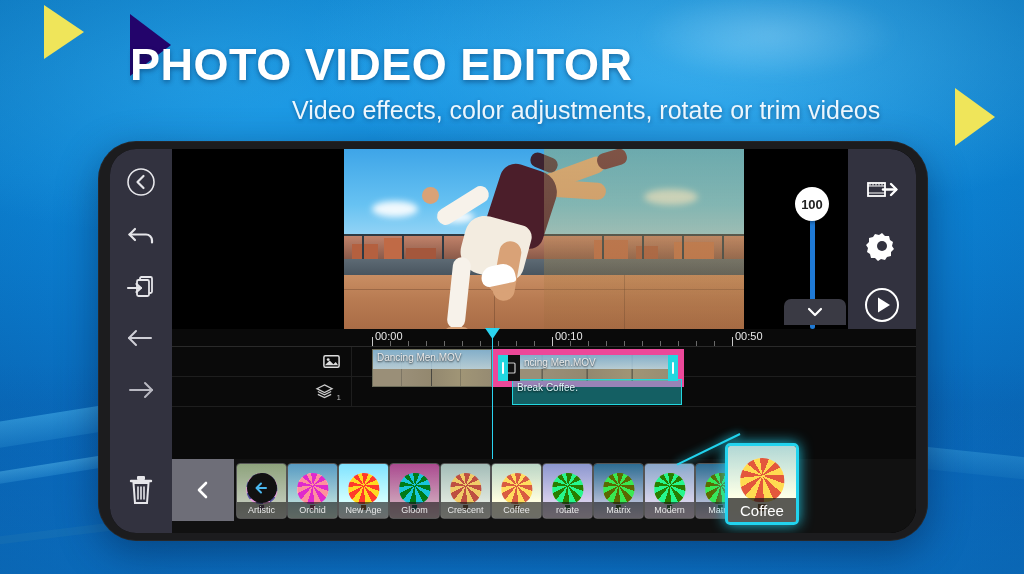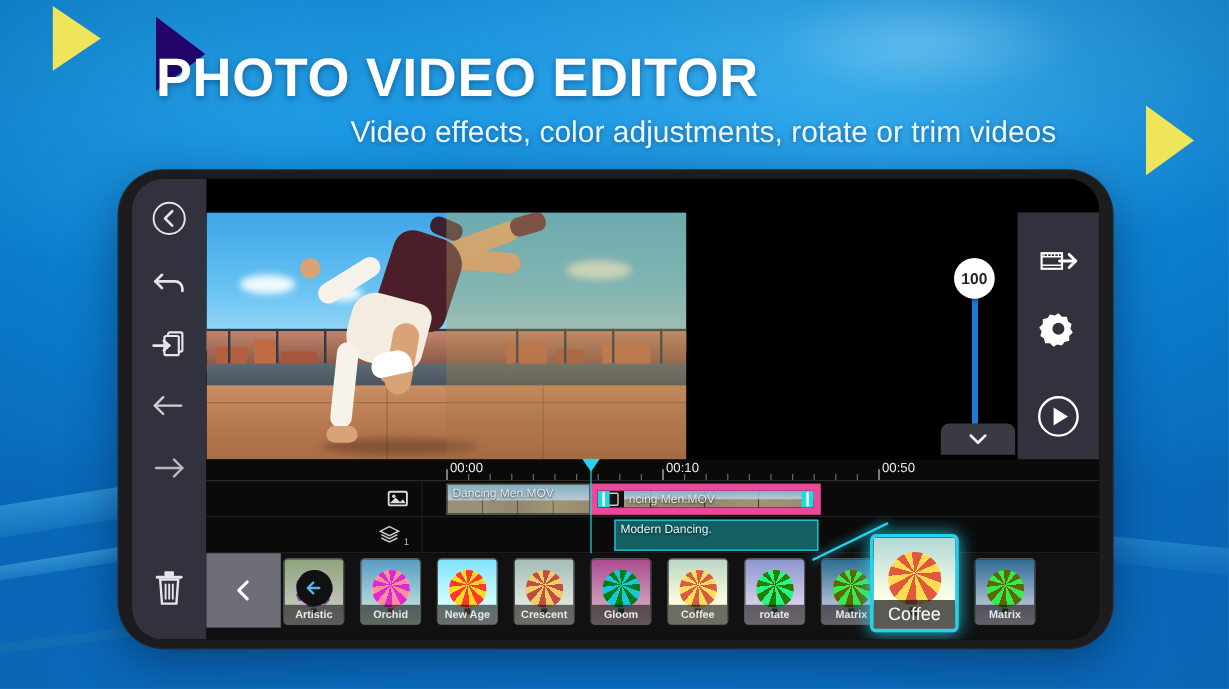--- a/index.html
+++ b/index.html
@@ -103,22 +103,22 @@
     padding-top:16px; gap:18px;
   }
   .rail-ic { width:34px; height:34px; display:block; }
   .rail-ic svg { width:100%; height:100%; display:block; }
   #rail-trash { margin-top:auto; margin-bottom:26px; width:30px; height:34px; }
 
   
   #center-col { flex:1; display:flex; flex-direction:column; min-width:0; }
 
   #stage {
-    position:relative; height:212px; background:#000;
-    display:flex; align-items:stretch; justify-content:flex-start;margin-top:28px;
+    position:relative; height:180px; background:#000;
+    display:flex; align-items:stretch; justify-content:center;
   }
   
   #preview {
     position:relative; width:400px; height:100%; overflow:hidden;
   }
   .pv-layer { position:absolute; inset:0; }
   .pv-sky {
     position:absolute; left:0; right:0; top:0; height:56%;
     background:linear-gradient(180deg,#3ea5e8 0%, #67c2f2 55%, #a8dcf7 100%);
   }
@@ -239,21 +239,21 @@
   .track { position:relative; height:30px; border-bottom:1px solid #1e1e1e; display:flex; }
   .track-head {
     width:180px; flex:0 0 180px; border-right:1px solid #1e1e1e;
     display:flex; align-items:center; justify-content:flex-end; padding-right:10px; gap:3px;
   }
   .track-head svg { width:19px; height:19px; }
   .layer-num { font-size:8px; color:#bbb; align-self:flex-end; margin-bottom:4px; }
   .track-body { position:relative; flex:1; }
 
   .clip {
-    position:absolute; top:2px; height:26px; overflow:hidden;
+    position:absolute; top:2px; height:38px; overflow:hidden;
     border:1px solid #6d6d5a;
   }
   .clip-strip {
     position:absolute; inset:0;
     background:
       linear-gradient(90deg,
         #9a8f78 0%, #9a8f78 24%, #3c3c38 24.5%, #9a8f78 25%,
         #93886f 49%, #3c3c38 49.5%, #93886f 50%,
         #a09576 74%, #3c3c38 74.5%, #a09576 75%, #968b72 100%);
   }
@@ -294,21 +294,21 @@
 
   
   #filters {
     height:74px; background:#111; position:relative; display:flex; align-items:flex-start;
   }
   #back-btn {
     width:62px; flex:0 0 62px; height:62px; background:#6e6e78;
     display:flex; align-items:center; justify-content:center;
   }
   #back-btn svg { width:24px; height:24px; }
-  #filter-list { flex:1; display:flex; gap:13px; padding:4px 0 0 2px; overflow:hidden; position:relative;font-weight:bold; }
+  #filter-list { flex:1; display:flex; gap:0; padding:4px 0 0 2px; overflow:hidden; position:relative; }
   .fitem {
     position:relative; width:51px; height:56px; flex:0 0 51px;
     border-radius:4px; overflow:hidden; border:1px solid #555;
   }
   .fthumb { position:absolute; inset:0; }
   .fsky { position:absolute; inset:0; }
   .fballoon {
     position:absolute; left:50%; top:16%; transform:translateX(-50%);
     width:64%; height:58%; border-radius:50% 50% 45% 45%;
     background:
@@ -575,21 +575,21 @@
           <div class="track-head">
             <svg viewBox="0 0 20 20">
                 <path d="M10 3 L18 7 L10 11 L2 7 Z" fill="none" stroke="#ccc" stroke-width="1.3"></path>
                 <path d="M3 10 L10 13.5 L17 10" fill="none" stroke="#ccc" stroke-width="1.3"></path>
                 <path d="M3 13 L10 16.5 L17 13" fill="none" stroke="#ccc" stroke-width="1.3"></path>
               </svg>
             <span class="layer-num">1</span>
           </div>
           <div class="track-body">
             <div class="layer-clip" style="left:160px;width:170px;">
-              <div class="clip-label">Modern Dancing.</div>
+              <div class="clip-label">Break Coffee.</div>
             </div>
           </div>
         </div>
 
         <div id="playhead" style="left:320px;">
           <div id="playhead-head"></div>
         </div>
       </div>
 
       <div id="filters">
@@ -622,35 +622,35 @@
               <div class="fname">Orchid</div>
             </div>
             <div class="fitem newage">
               <div class="fthumb">
                 <div class="fsky" style="background:linear-gradient(180deg,#7ec8e8 0%, #dfeef5 100%);"></div>
                 <div class="fballoon"></div>
                 <div class="fbasket"></div>
               </div>
               <div class="fname">New Age</div>
             </div>
+            <div class="fitem gloom">
+              <div class="fthumb">
+                <div class="fsky" style="background:linear-gradient(180deg,#2e8a80 0%, #dfeef5 100%);"></div>
+                <div class="fballoon"></div>
+                <div class="fbasket"></div>
+              </div>
+              <div class="fname">Gloom</div>
+            </div>
             <div class="fitem crescent">
               <div class="fthumb">
                 <div class="fsky" style="background:linear-gradient(180deg,#86b8c2 0%, #dfeef5 100%);"></div>
                 <div class="fballoon"></div>
                 <div class="fbasket"></div>
               </div>
               <div class="fname">Crescent</div>
-            </div>
-            <div class="fitem gloom">
-              <div class="fthumb">
-                <div class="fsky" style="background:linear-gradient(180deg,#2e8a80 0%, #dfeef5 100%);"></div>
-                <div class="fballoon"></div>
-                <div class="fbasket"></div>
-              </div>
-              <div class="fname">Gloom</div>
             </div>
             <div class="fitem coffee">
               <div class="fthumb">
                 <div class="fsky" style="background:linear-gradient(180deg,#7ec0d8 0%, #dfeef5 100%);"></div>
                 <div class="fballoon"></div>
                 <div class="fbasket"></div>
               </div>
               <div class="fname">Coffee</div>
             </div>
             <div class="fitem modern">

